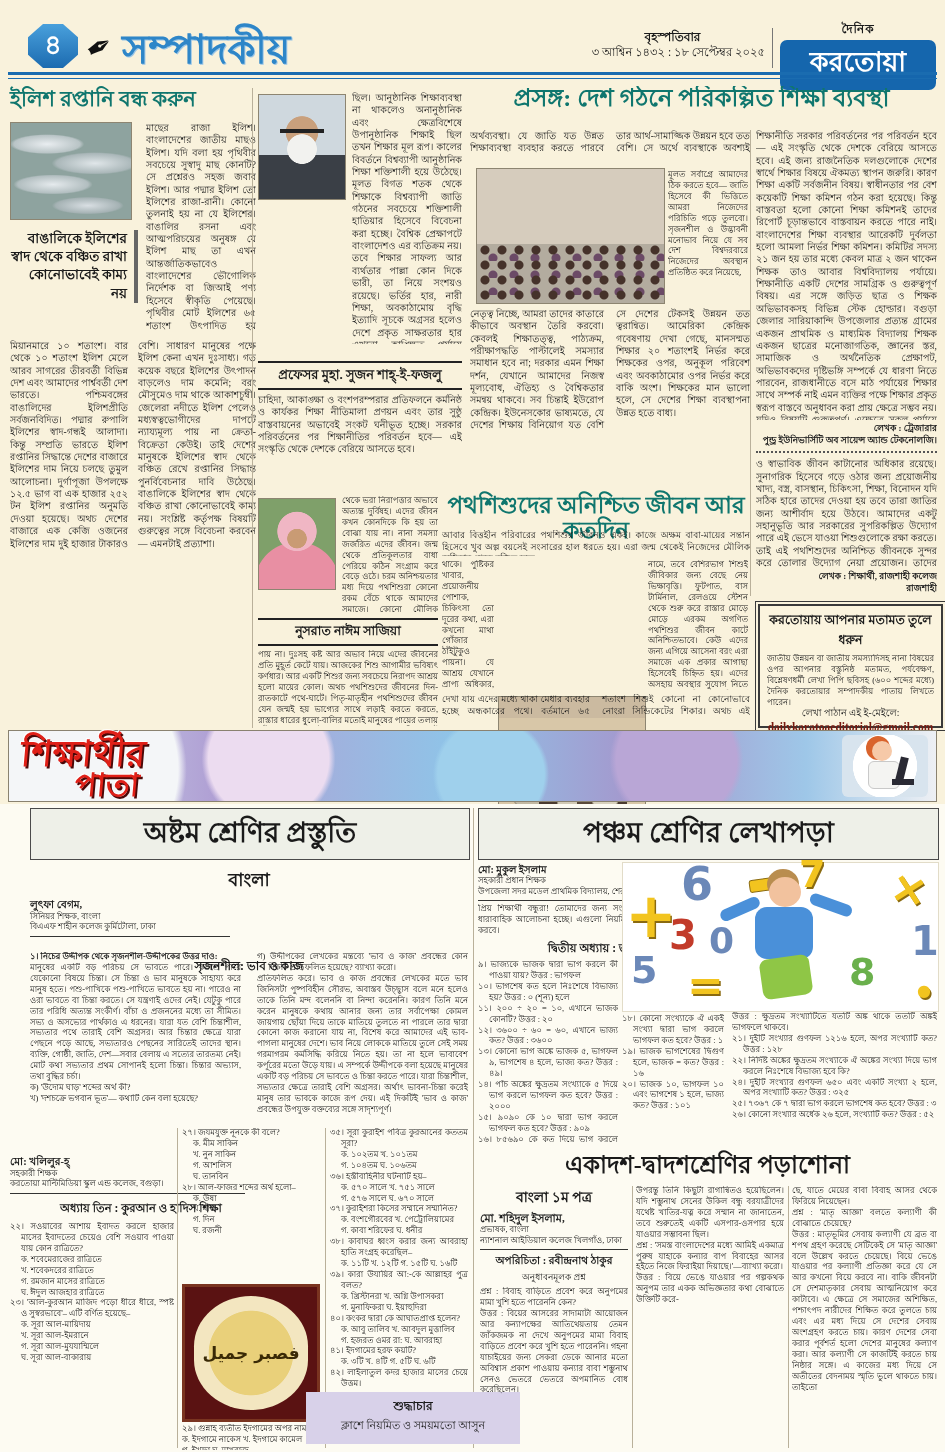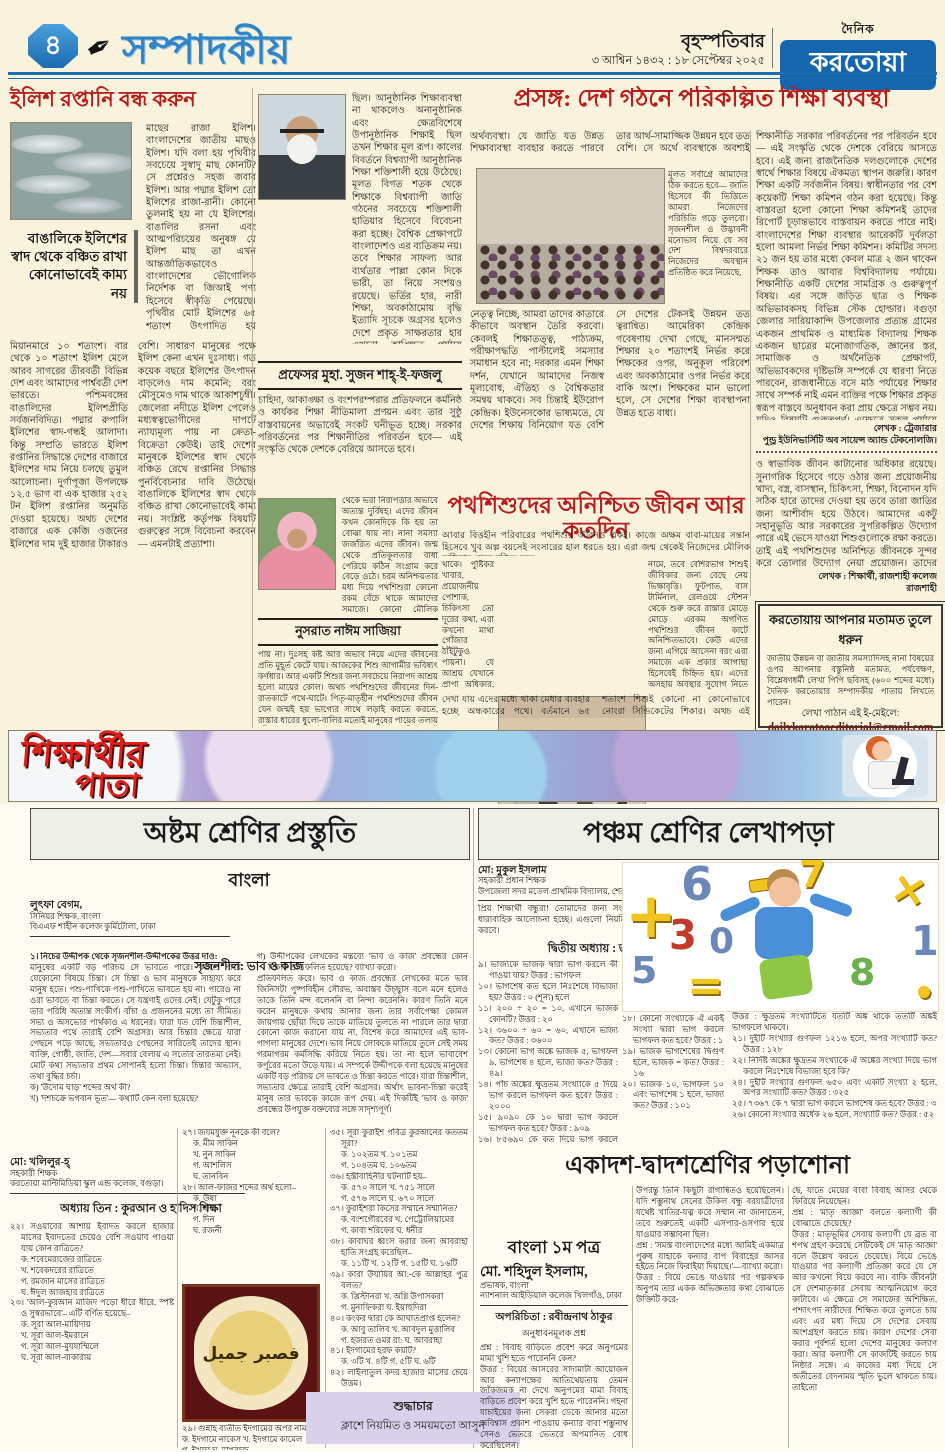--- a/index.html
+++ b/index.html
@@ -14,21 +14,21 @@
   .bold{font-weight:bold;}
   .photo{position:relative;overflow:hidden;border:1px solid #8d8571;}
   .vrule{background:#b9b09a;width:1px;}
   .masthead-num{width:50px;height:44px;background:linear-gradient(#49a0dc,#1c6bb0);clip-path:polygon(30% 0,70% 0,100% 30%,100% 70%,70% 100%,30% 100%,0 70%,0 30%);color:#fff;font-size:27px;font-weight:bold;display:flex;align-items:center;justify-content:center;font-family:"DejaVu Sans",sans-serif;}
   .masthead-title{font-family:"DejaVu Sans",sans-serif;font-size:40px;font-weight:bold;color:#2e86c8;text-shadow:1px 1px 0 #9cc6e6;}
   .pen{display:inline-block;transform:rotate(-30deg);font-size:32px;color:#111;}
   .dateblock{text-align:right;line-height:1.25;}
   .paper-prefix{font-size:12px;font-weight:bold;text-align:center;letter-spacing:1px;}
   .paper-main{background:#1566ad;color:#fff;font-size:27px;font-weight:bold;text-align:center;border-radius:7px;padding:1px 10px 4px;font-family:"DejaVu Sans",sans-serif;}
   .hrule{border-top:3px solid #1a6cb0;border-bottom:1px solid #1a6cb0;height:3px;}
-  .headline{font-weight:bold;color:#b91c1c;line-height:1.08;}
+  .headline{font-weight:bold;color:#0f766e;line-height:1.08;}
   .bylinebox{border-top:2px solid #222;border-bottom:2px solid #222;text-align:center;font-weight:bold;padding:2px 0;margin:4px 0;}
   .pullquote{font-weight:bold;font-size:13.5px;line-height:1.35;text-align:right;border-right:4px solid #666;padding-right:7px;}
   .credit{font-size:9px;text-align:right;font-weight:bold;white-space:pre-line;line-height:1.3;margin-top:3px;}
   .dotted{border-top:2px dotted #555;margin:5px 0;}
   .opinionbox{border:2px solid #3a3a3a;outline:1px solid #3a3a3a;outline-offset:2px;background:#fbf4de;padding:5px 7px;}
   .op-title{font-size:12.5px;font-weight:bold;text-align:center;margin-bottom:3px;}
   .op-email{font-size:11.5px;font-weight:bold;text-align:center;color:#7a1a10;}
   .banner{background:
     radial-gradient(circle at 6% 55%, #f4f6f8 0 13%, transparent 14%),
     radial-gradient(circle at 28% 40%, #ecdcf0 0 9%, transparent 10%),
@@ -61,21 +61,21 @@
 </style>
 </head>
 <body>
 
 <div class="page">
 
   <div class="abs masthead-num" style="left:28px;top:24px;">৪</div>
   <span class="abs pen" style="left:86px;top:28px;">✒</span>
   <div class="abs masthead-title" style="left:122px;top:18px;">সম্পাদকীয়</div>
   <div class="abs dateblock" style="left:580px;top:30px;width:185px;">
-    <div class="bold" style="font-size:18px;">বৃহস্পতিবার</div>
+    <div class="bold" style="font-size:12px;text-align:center;">বৃহস্পতিবার</div>
     <div style="font-size:11.5px;">৩ আশ্বিন ১৪৩২ : ১৮ সেপ্টেম্বর ২০২৫</div>
   </div>
   <div class="abs" style="left:772px;top:28px;width:1px;height:40px;background:#777;"></div>
   <div class="abs" style="left:780px;top:20px;width:156px;">
     <div class="paper-prefix">দৈনিক</div>
     <div class="paper-main">করতোয়া</div>
   </div>
   <div class="abs hrule" style="left:8px;top:72px;width:929px;"></div>
 
   <div class="abs headline" style="left:10px;top:88px;width:246px;font-size:21px;">ইলিশ রপ্তানি বন্ধ করুন</div>
@@ -293,23 +293,23 @@
     <div class="t8 pre hang">৪২। লাইলাতুল কদর হাজার মাসের চেয়ে উত্তম।</div>
   </div>
 
   <div class="abs integrity" style="left:306px;top:1392px;width:206px;height:42px;">
     <div class="bold" style="font-size:12px;">শুদ্ধাচার</div>
     <div style="font-size:11px;">ক্লাশে নিয়মিত ও সময়মতো আসুন</div>
   </div>
 
   <div class="abs bigsec" style="left:478px;top:1146px;width:459px;font-size:24px;">একাদশ-দ্বাদশশ্রেণির পড়াশোনা</div>
   <div class="abs" style="left:480px;top:1186px;width:148px;height:262px;overflow:hidden;">
-    <div class="subj" style="font-size:17px;margin-top:48px;">বাংলা ১ম পত্র</div>
+    <div class="subj" style="font-size:14px;">বাংলা ১ম পত্র</div>
     <div class="authblock">
-      <div class="authname" style="font-size:14px;">মো. শহিদুল ইসলাম,</div>
+      <div class="authname" style="font-size:11px;">মো. শহিদুল ইসলাম,</div>
       <div class="authsm">প্রভাষক, বাংলা</div>
       <div class="authsm">ন্যাশনাল আইডিয়াল কলেজ খিলগাঁও, ঢাকা</div>
     </div>
     <div class="topic" style="font-size:10.5px;margin-top:3px;">অপরিচিতা : রবীন্দ্রনাথ ঠাকুর</div>
     <div class="ctr" style="font-size:9px;margin-bottom:2px;">অনুধাবনমূলক প্রশ্ন</div>
     <div class="t8 pre">প্রশ্ন : বিবাহ বাড়িতে প্রবেশ করে অনুপমের মামা খুশি হতে পারেননি কেন?
 উত্তর : বিয়ের আসরের সাদামাটা আয়োজন আর কন্যাপক্ষের আতিথেয়তায় তেমন জাঁকজমক না দেখে অনুপমের মামা বিবাহ বাড়িতে প্রবেশ করে খুশি হতে পারেননি। গহনা যাচাইয়ের জন্য সেকরা ডেকে আনার মতো অবিশ্বাস প্রকাশ পাওয়ায় কন্যার বাবা শম্ভুনাথ সেনও ভেতরে ভেতরে অপমানিত বোধ করেছিলেন।</div>
   </div>
   <div class="abs vrule" style="left:632px;top:1186px;height:262px;"></div>
   <div class="abs t8 pre" style="left:636px;top:1186px;width:148px;height:262px;">উপরন্তু তিনি কিছুটা রাগান্বিতও হয়েছিলেন। যদি শম্ভুনাথ সেনের উকিল বন্ধু বরযাত্রীদের যথেষ্ট খাতির-যত্ন করে সম্মান না জানাতেন, তবে শুরুতেই একটি এসপার-ওসপার হয়ে যাওয়ার সম্ভাবনা ছিল।

